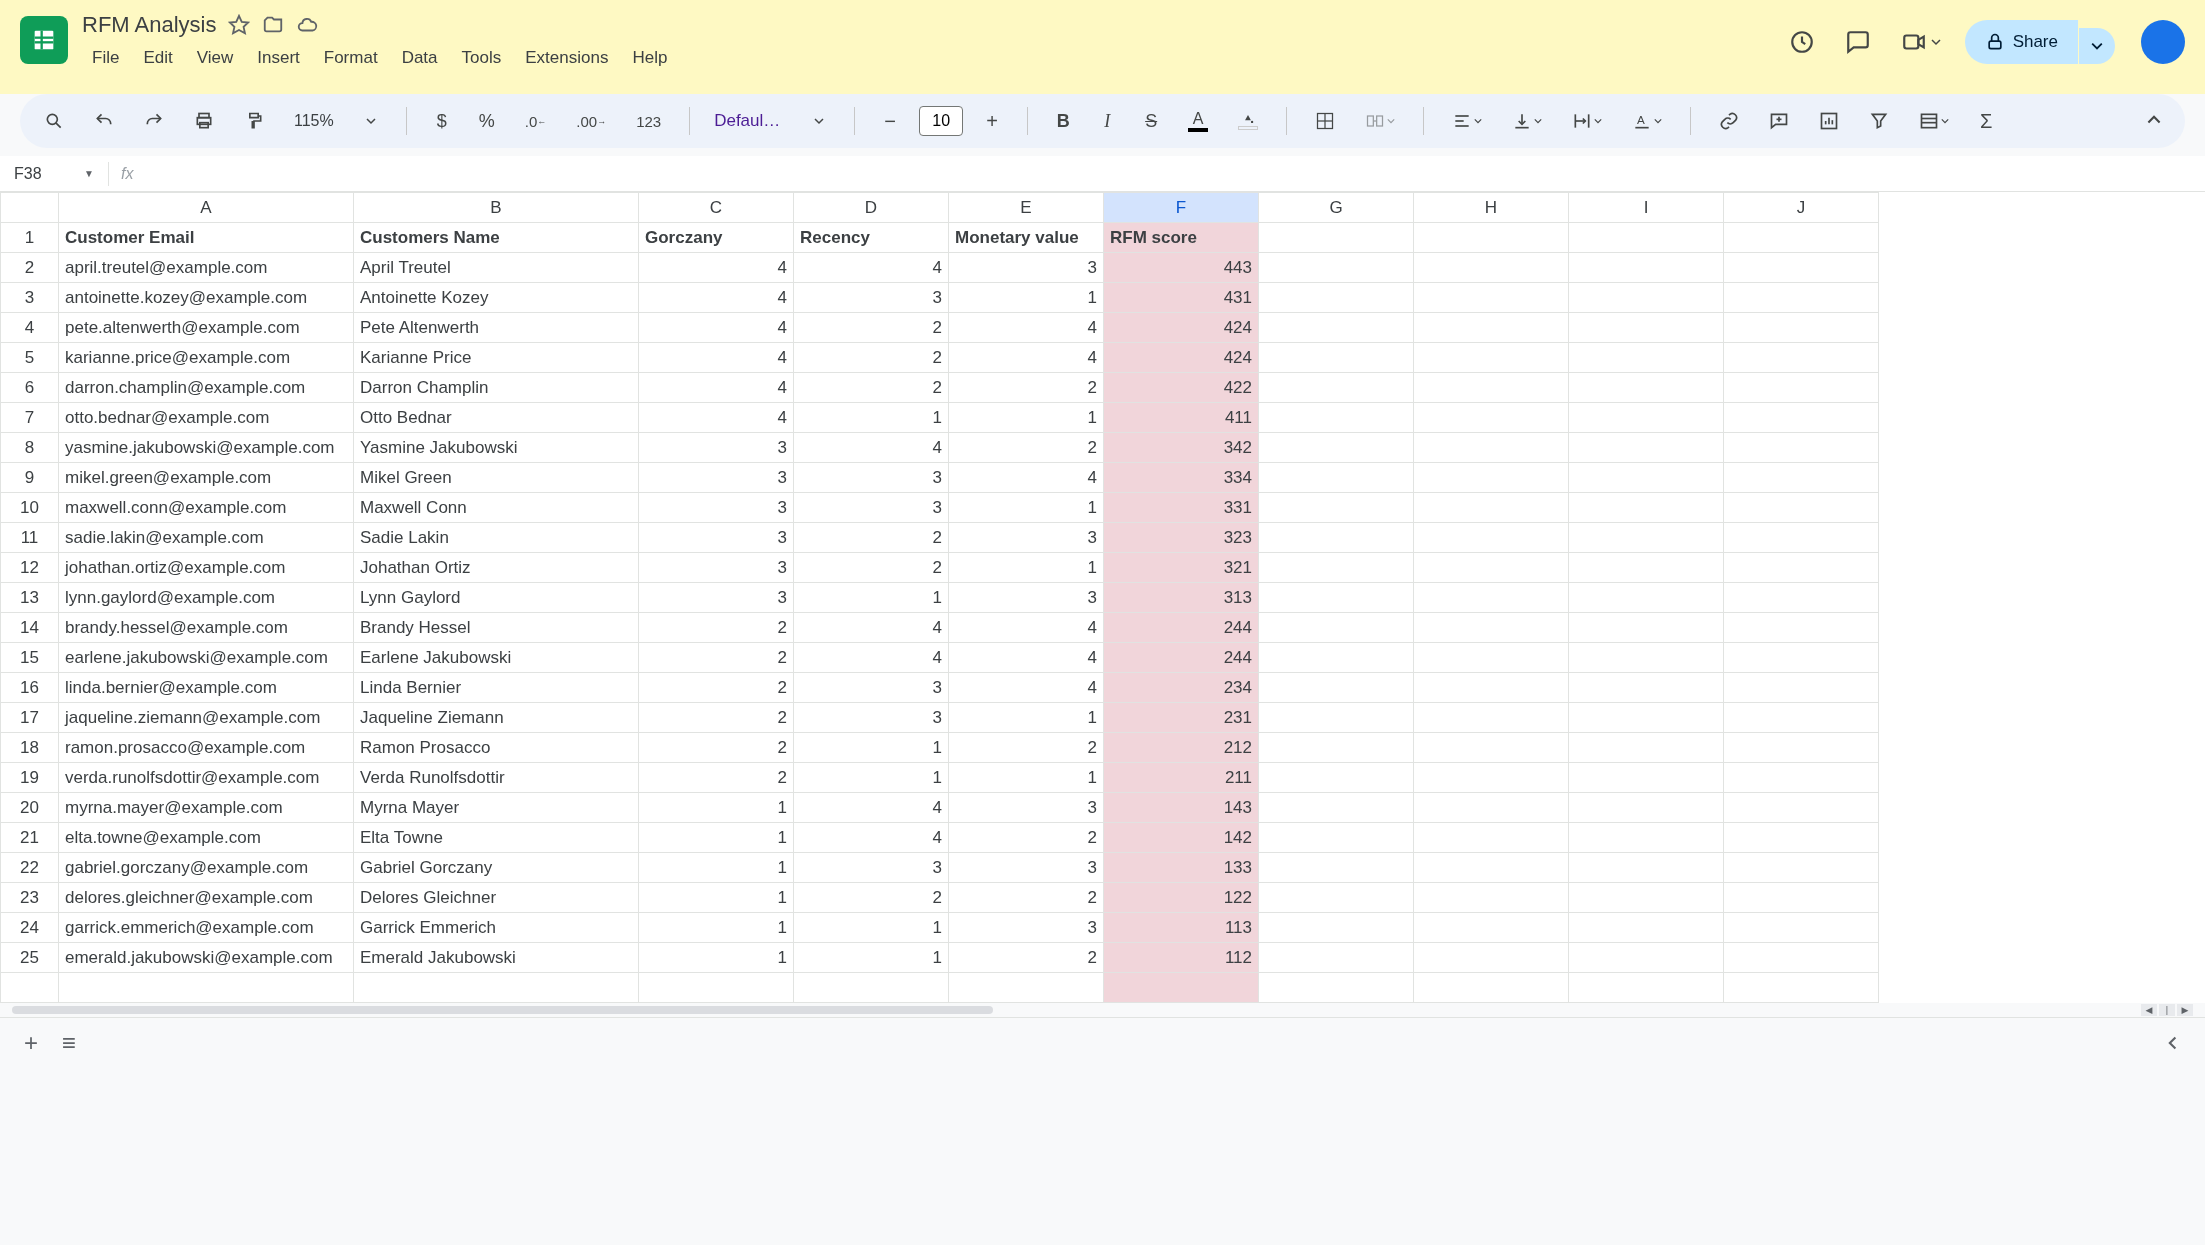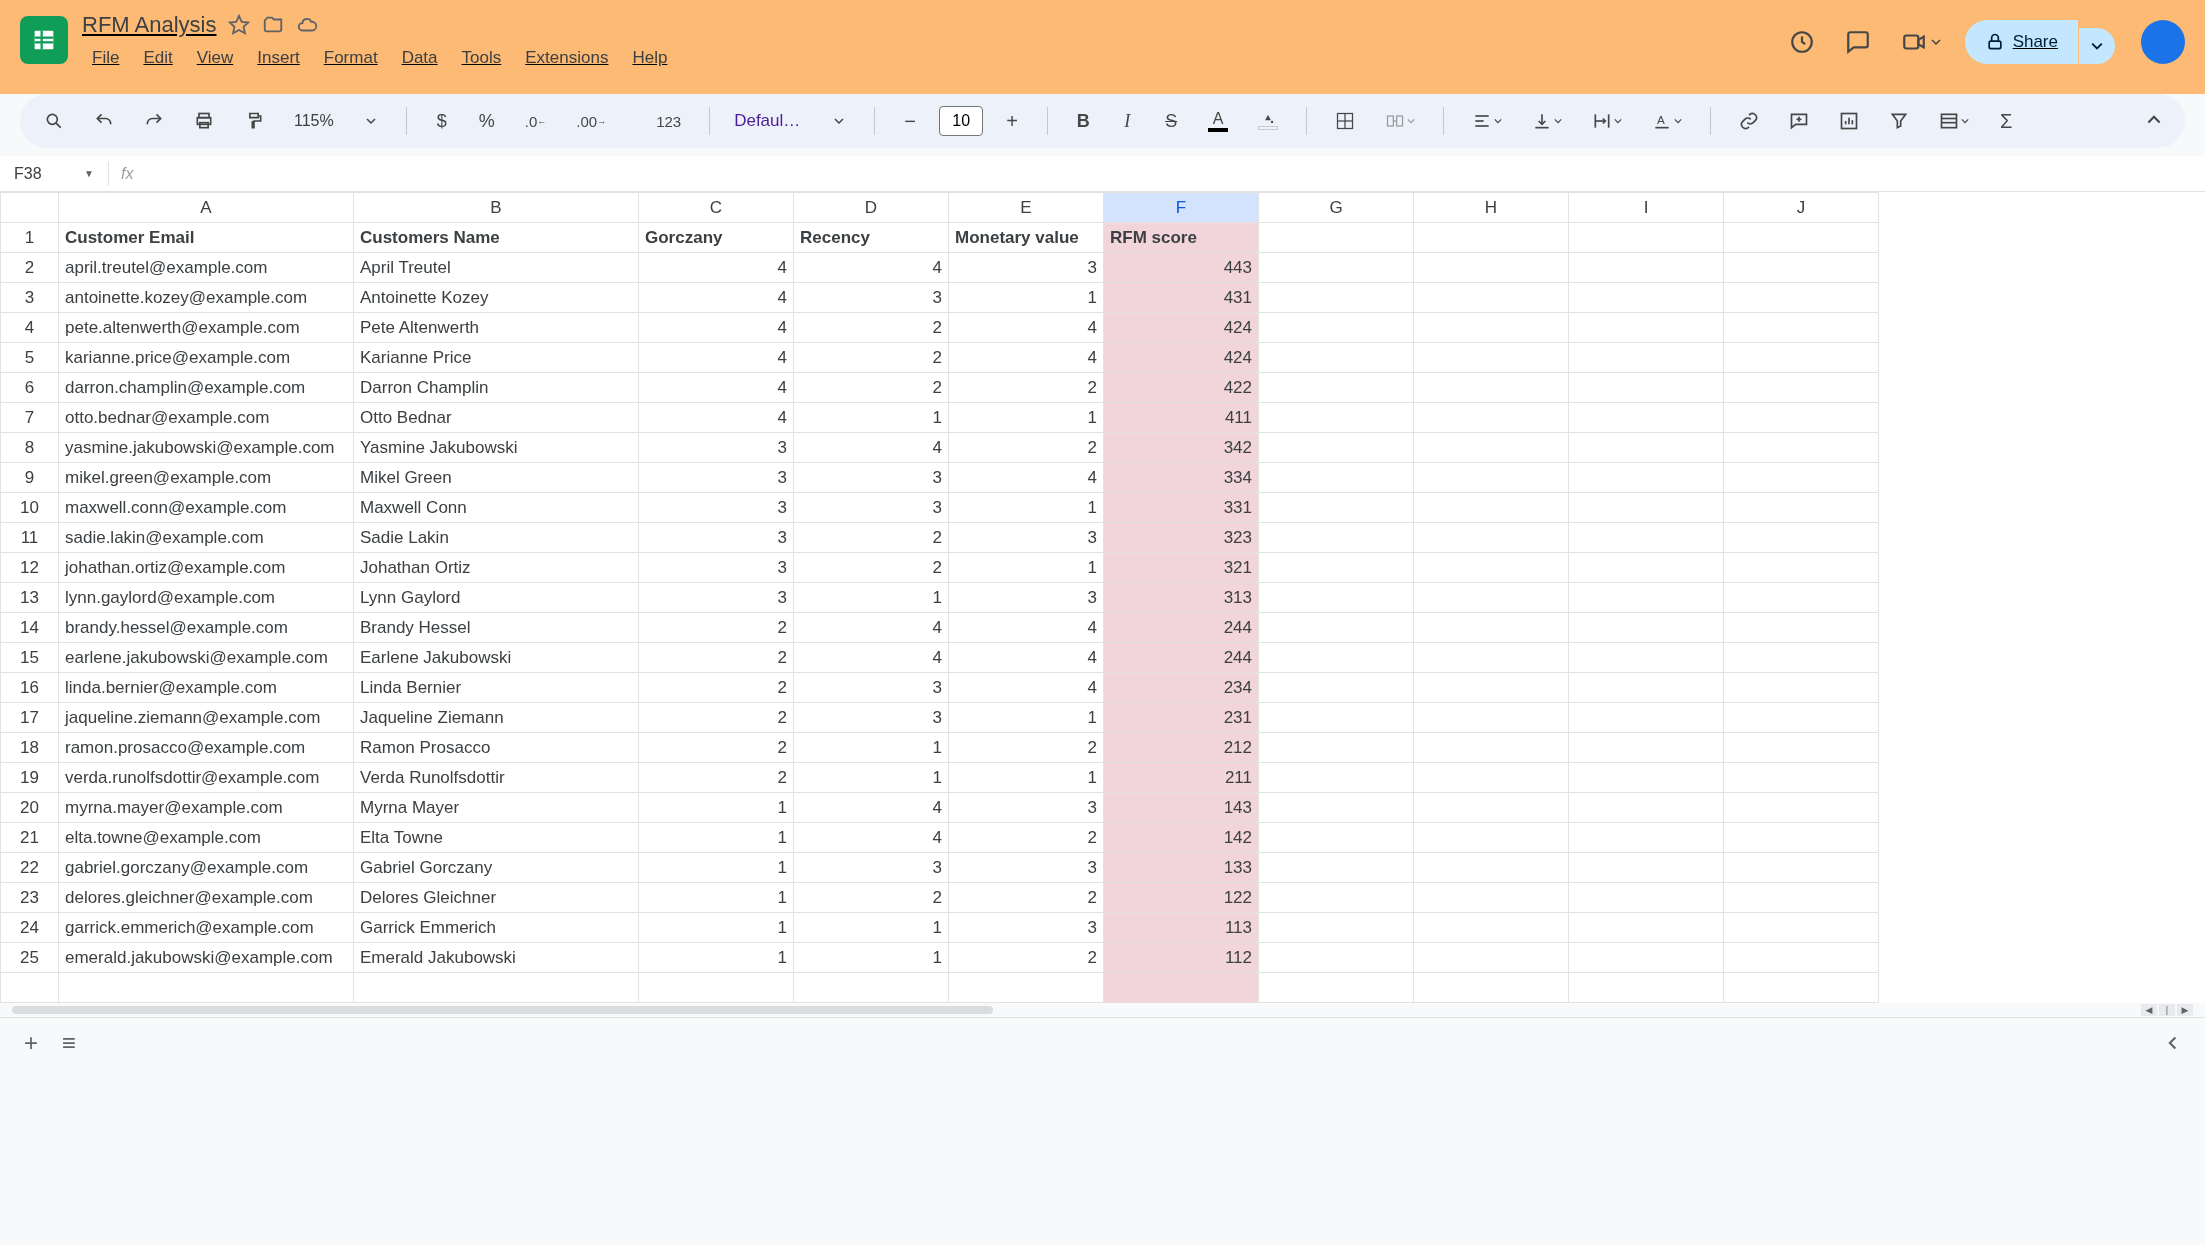--- a/index.html
+++ b/index.html
@@ -1,19 +1,19 @@
 <!DOCTYPE html>
 <html><head>
 <meta charset="utf-8">
 <style>
 * { margin: 0; padding: 0; box-sizing: border-box; font-family: Arial, sans-serif; }
 body { background: #f8f9fa; overflow: hidden; width: 2205px; height: 1245px; }
 
 
-.header { background: #fdba74; height: 94px; display: flex; align-items: flex-start; padding: 12px 20px 0 20px; text-decoration: underline; }
+.header { background: #fef9c3; height: 94px; display: flex; align-items: flex-start; padding: 12px 20px 0 20px; }
 .logo { width: 48px; height: 48px; background: #0f9d58; border-radius: 8px; display: flex; align-items: center; justify-content: center; margin-right: 14px; margin-top: 4px; }
 .logo svg { width: 28px; height: 28px; }
 .title-area { flex: 1; }
 .title-row { display: flex; align-items: center; gap: 12px; }
 .doc-title { font-size: 22px; color: #3c4043; font-weight: 400; }
 .title-icon { color: #5f6368; cursor: pointer; }
 .menu-row { display: flex; gap: 4px; margin-top: 4px; }
 .menu-item { padding: 6px 10px; font-size: 17px; color: #3c4043; cursor: pointer; border-radius: 4px; }
 .header-right { display: flex; align-items: center; gap: 18px; padding-top: 8px; }
 .hdr-icon { color: #5f6368; cursor: pointer; padding: 6px; }
@@ -200,21 +200,21 @@
   <span class="tb-btn">
       <svg width="10" height="10" viewBox="0 0 10 10">
         <path d="M1 3l4 4 4-4" stroke="#444746" stroke-width="1.5" fill="none"></path>
       </svg>
     </span>
   <div class="tb-sep"></div>
   <span class="tb-btn" style="font-size:18px;font-weight:500;">$</span>
   <span class="tb-btn" style="font-size:18px;font-weight:500;">%</span>
   <span class="tb-btn" style="font-size:15px;">.0<sub style="font-size:9px;">←</sub></span>
   <span class="tb-btn" style="font-size:15px;">.00<sub style="font-size:9px;">→</sub></span>
-  <span class="tb-btn" style="font-size:15px;margin-left:20px;">123</span>
+  <span class="tb-btn" style="font-size:15px;">123</span>
   <div class="tb-sep"></div>
   <span class="font-sel">Defaul…</span>
   <span class="tb-btn">
       <svg width="10" height="10" viewBox="0 0 10 10">
         <path d="M1 3l4 4 4-4" stroke="#444746" stroke-width="1.5" fill="none"></path>
       </svg>
     </span>
   <div class="tb-sep"></div>
   <span class="tb-btn" style="font-size:20px;">−</span>
   <div class="font-size-box">10</div>

